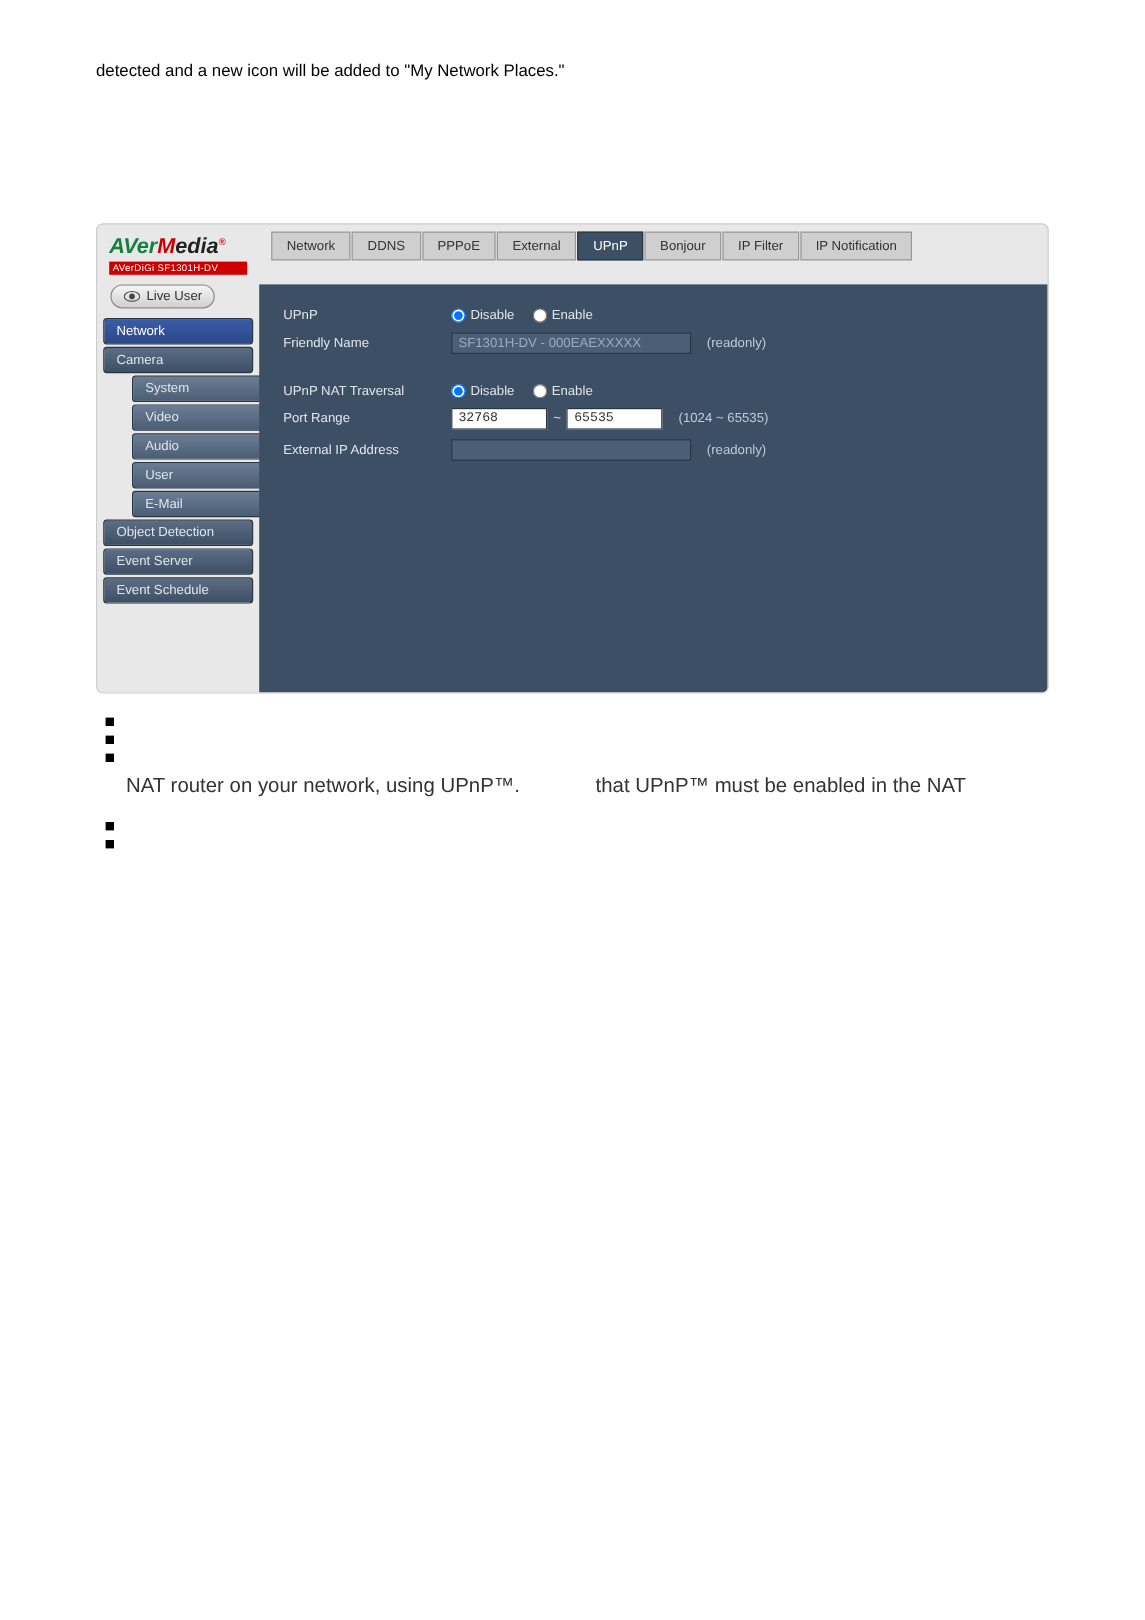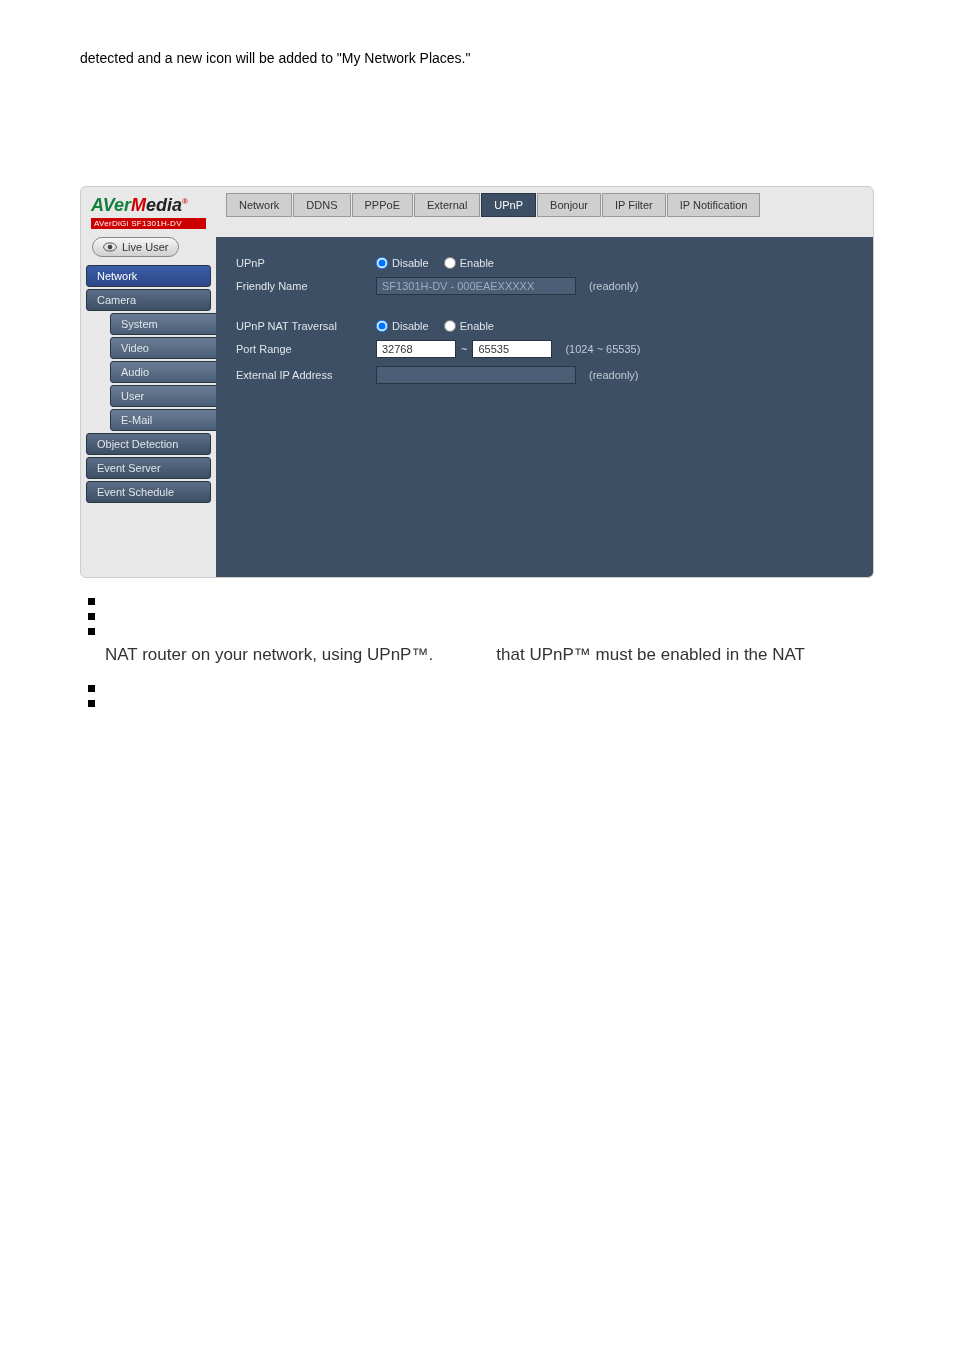--- a/index.html
+++ b/index.html
@@ -32,21 +32,21 @@
     .form-section { margin-bottom: 25px; }
     .form-row { display: flex; align-items: center; margin-bottom: 8px; }
     .form-label { color: #e0e5eb; font-size: 11px; width: 140px; }
     .form-controls { display: flex; align-items: center; gap: 5px; }
     
     .radio-group { display: flex; gap: 15px; }
     .radio-option { display: flex; align-items: flex-end; gap: 4px; color: #e0e5eb; font-size: 11px; }
     .radio-option input { width: 12px; height: 12px; }
     
     .text-input { background: #4a5e76; border: 1px solid #2a3544; color: #9aacbf; padding: 2px 5px; font-size: 11px; height: 18px; }
-    .text-input.light { background: #fff; color: #333; }
+    .text-input.light { background: #fff; color: #333; font-family: Liberation Mono, monospace; }
     .readonly-note { color: #c0cad6; font-size: 11px; margin-left: 8px; }
     .range-note { color: #c0cad6; font-size: 11px; margin-left: 8px; }
     .dash { color: #e0e5eb; font-size: 11px; }
     
     .footer-actions { padding: 8px 150px; background: #e8e8e8; }
     .action-btn { background: linear-gradient(#fff, #ddd); border: 1px solid #888; padding: 2px 20px; font-size: 11px; cursor: pointer; margin-right: 8px; }
     
     .bullets { margin: 15px 0 10px 8px; }
     .bullet-row { display: flex; align-items: flex-start; margin: 3px 0; }
     .bullet-mark { width: 7px; height: 7px; background: #000; margin-right: 10px; margin-top: 5px; flex-shrink: 0; }

